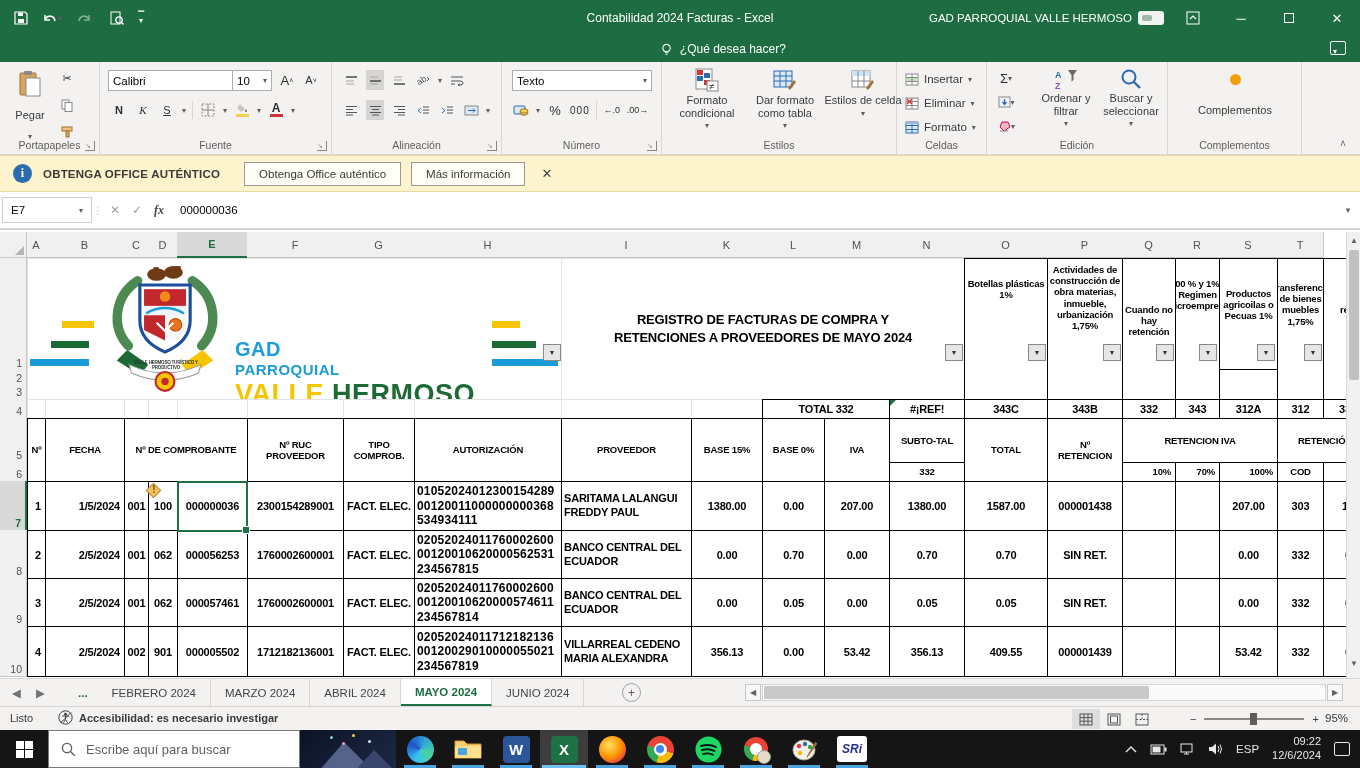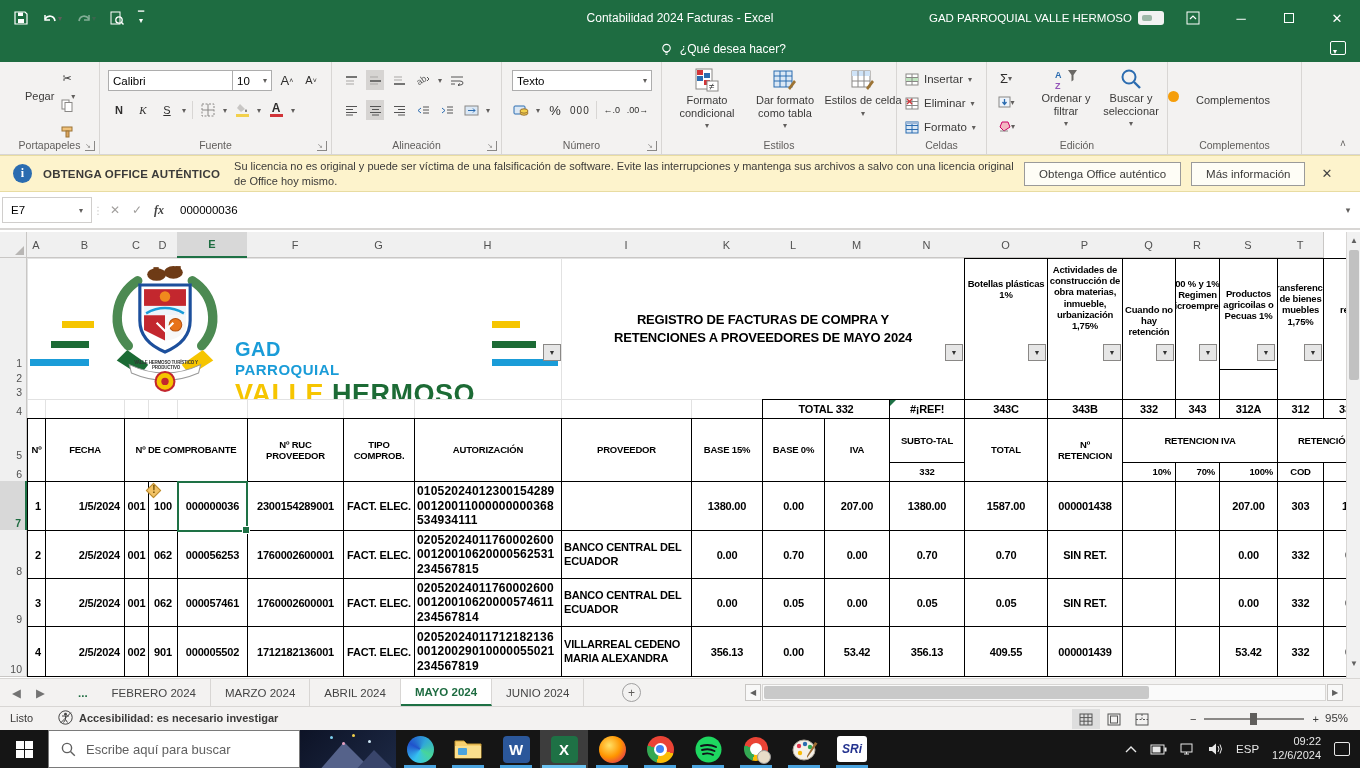--- a/index.html
+++ b/index.html
@@ -24,21 +24,21 @@
   .mtab.active{background:#f3f2f1;color:#1e6c41;font-weight:bold;}
   .tellme{display:flex;align-items:center;gap:7px;padding:0 14px;}
   .bulb{width:13px;height:13px;}
   .mb-comment{position:absolute;right:14px;top:5px;width:16px;height:14px;border:1px solid #fff;border-radius:2px;}
   .mb-comment:after{content:"";position:absolute;left:2px;bottom:-4px;border:4px solid transparent;border-top-color:#fff;border-left-width:2px;border-right-width:2px;}
   
   .ribbon{position:absolute;left:0;top:62px;width:1360px;height:93px;background:#f3f2f1;border-bottom:1px solid #d8d6d4;font-size:11px;color:#3b3a39;}
   .rgroup{position:absolute;top:0;height:92px;border-right:1px solid #d8d6d4;}
   .glabel{position:absolute;bottom:3px;left:0;right:0;text-align:center;font-size:10.5px;color:#605e5c;}
   .launcher{position:absolute;bottom:3px;right:4px;width:10px;height:10px;border-right:1px solid #8a8886;border-bottom:1px solid #8a8886;font-size:7px;color:#8a8886;line-height:9px;text-align:left;}
-  .bigbtn{display:flex;flex-direction:row;align-items:center;justify-content:flex-start;gap:17px;padding-top:20px;}
+  .bigbtn{display:flex;flex-direction:column;align-items:center;justify-content:flex-start;gap:11px;padding-top:8px;}
   .combo{background:#fff;border:1px solid #adadad;height:21px;display:flex;align-items:center;padding:0 4px;font-size:11.5px;color:#000;}
   .combo .car{margin-left:auto;color:#605e5c;font-size:8px;}
   .chip{display:inline-flex;align-items:center;justify-content:center;height:20px;min-width:18px;color:#2f2e2d;}
   .car{font-size:8px;color:#605e5c;}
   .ribrow{display:flex;align-items:center;gap:6px;}
   .colorbar{display:block;width:13px;height:3px;margin-top:1px;}
   .est{display:flex;flex-direction:column;align-items:center;gap:2px;width:78px;text-align:center;line-height:1.15;}
   .cellsrow{display:flex;align-items:center;gap:5px;height:22px;font-size:11.5px;}
   .collapse{position:absolute;right:10px;bottom:4px;width:10px;height:10px;color:#605e5c;font-size:10px;line-height:8px;}
   
@@ -529,21 +529,20 @@
         <span style="margin-top:8px;">Complementos</span>
       </div>
       <div class="glabel">Complementos</div>
     </div>
     <span class="collapse">˄</span>
   </div>
 
   <div class="licbar">
     <span class="licico">i</span>
     <span class="lictitle">OBTENGA OFFICE AUTÉNTICO</span>
-    <span class="licmsg">Su licencia no es original y puede ser víctima de una falsificación de software. Evite las interrupciones y mantenga sus archivos a salvo con una licencia original de Office hoy mismo.</span>
     <span class="licbtn">Obtenga Office auténtico</span>
     <span class="licbtn">Más información</span>
     <span class="licx">✕</span>
   </div>
 
   <div class="fbar">
     <div class="namebox">
         <span>E7</span>
         <span class="car">▾</span>
       </div>
@@ -708,20 +707,23 @@
     <div class="cell cA r7 ar">1</div>
     <div class="cell cB r7 ar">1/5/2024</div>
     <div class="cell cC r7">001</div>
     <div class="cell cD r7">100</div>
     <div class="cell cE r7">000000036</div>
     <div class="cell cF r7">2300154289001</div>
     <div class="cell cG r7">FACT. ELEC.</div>
     <div class="cell cH r7 wrapc autc">
         <span>0105202401230015428900120011000000000368534934111</span>
       </div>
+    <div class="cell cI r7 wrapc provc">
+        <span>SARITAMA LALANGUI FREDDY PAUL</span>
+      </div>
     <div class="cell cK r7">1380.00</div>
     <div class="cell cL r7">0.00</div>
     <div class="cell cM r7">207.00</div>
     <div class="cell cN r7">1380.00</div>
     <div class="cell cO r7">1587.00</div>
     <div class="cell cP r7">000001438</div>
     <div class="cell cQ r7"></div>
     <div class="cell cR r7"></div>
     <div class="cell cS r7">207.00</div>
     <div class="cell cT r7">303</div>

